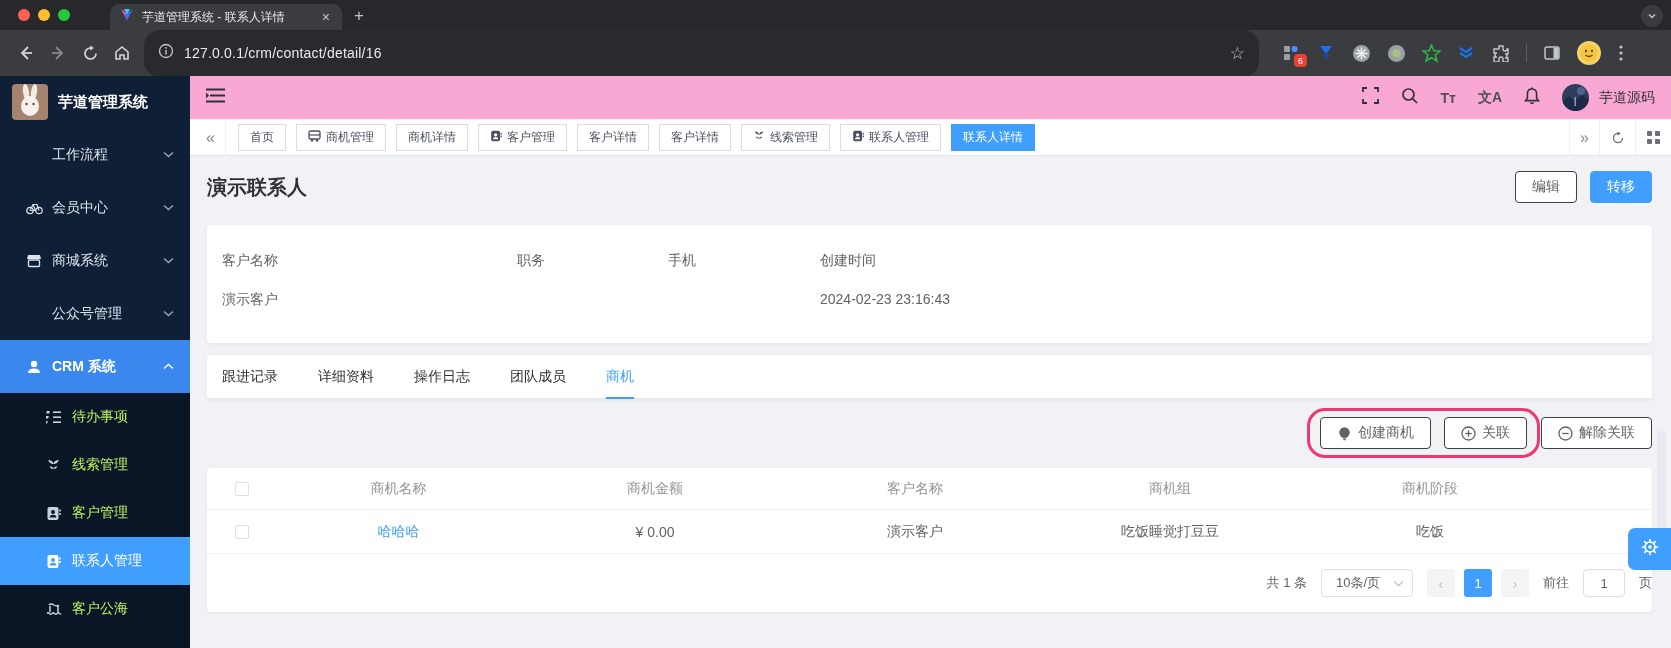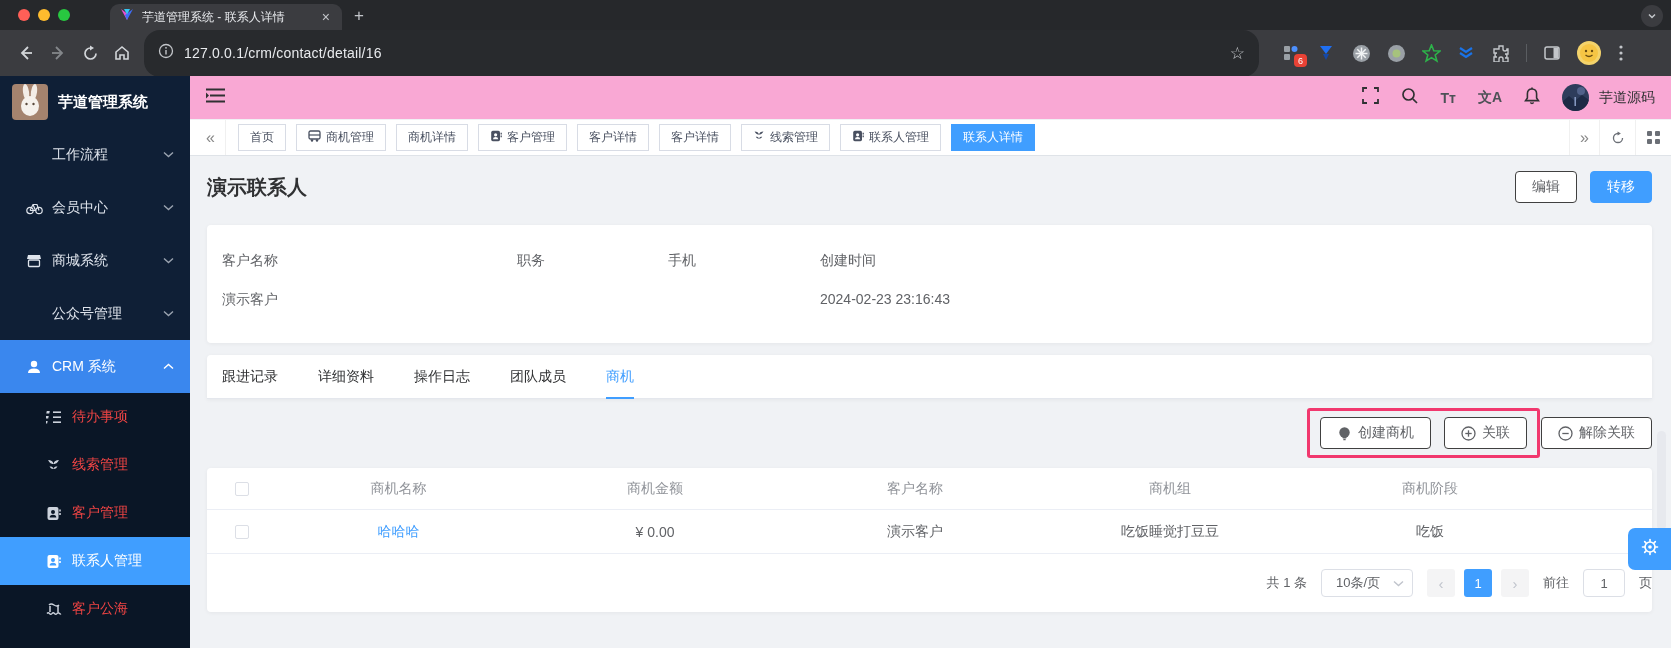--- a/index.html
+++ b/index.html
@@ -31,23 +31,23 @@
   
   .app { display:flex; height:572px; }
   .sidebar { width:190px; background:#0f1f36; color:#dfe4ec; flex:0 0 190px; display:flex; flex-direction:column; }
   .logo-row { height:52px; display:flex; align-items:center; gap:10px; padding:0 12px; }
   .logo-img { width:36px; height:36px; border-radius:4px; overflow:hidden; flex:0 0 36px; }
   .logo-title { font-size:15px; font-weight:bold; color:#fff; white-space:nowrap; }
   .mitem { height:53px; display:flex; align-items:center; font-size:14px; position:relative; padding-left:26px; cursor:pointer; }
   .mitem .mic { width:17px; margin-right:9px; display:flex; }
   .mitem.noicon { padding-left:52px; }
   .mitem .chev { position:absolute; right:16px; display:flex; }
-  .mitem.active-parent { background:#3a87ee; color:#fff; }
+  .mitem.active-parent { background:#3a87ee; color:#fff;font-weight:bold; }
   .submenu { background:#0a1626; }
-  .smitem { height:48px; display:flex; align-items:center; font-size:14px; padding-left:46px; color:#ef4444; cursor:pointer; }
+  .smitem { height:48px; display:flex; align-items:center; font-size:14px; padding-left:46px; color:#bef264; cursor:pointer; }
   .smitem .mic { width:17px; margin-right:9px; display:flex; }
   .smitem.active { background:#409eff; color:#fff; }
   .submenu-fill { flex:1; background:#0a1626; }
 
   .main { flex:1; display:flex; flex-direction:column; min-width:0; }
   .appheader { height:44px; background:#f9a8d4; display:flex; align-items:center; padding:16px 16px; border-bottom:1px solid #f0f1f4; }
   .hicons { margin-left:auto; display:flex; align-items:center; gap:22px; color:#4d5156; }
   .ticon { font-size:14px; color:#4d5156; font-weight:bold; }
   .avatar { width:27px; height:27px; border-radius:50%; overflow:hidden; }
   .uname { font-size:14px; color:#303133; margin-left:-12px; }
@@ -73,21 +73,21 @@
   .ilabel { font-size:14px; color:#606266; }
   .ivalue { font-size:14px; color:#606266; }
   .info-row.values { margin-top:21px; }
 
   .tabs-band { margin-top:12px; background:#fff; border-radius:4px 4px 0 0; height:44px; display:flex; align-items:center; gap:40px; padding:0 15px; border-bottom:1px solid #e4e7ed; box-shadow:0 1px 4px rgba(0,0,0,.05); }
   .ptab { font-size:14px; color:#303133; height:100%; display:flex; align-items:center; position:relative; cursor:pointer; }
   .ptab.active { color:#409eff; }
   .ptab.active::after { content:""; position:absolute; left:0; right:0; bottom:-1px; height:2px; background:#409eff; }
 
   .actions-row { display:flex; justify-content:flex-end; align-items:center; padding:9px 0 10px; }
-  .hl-box { border:3px solid #f1386e; border-radius:3px; padding:6px 10px; display:flex; gap:13px; }
+  .hl-box { border:3px solid #f1386e; border-radius:18px; padding:6px 10px; display:flex; gap:13px; }
   .unlink-btn { margin-left:1px; }
   .icn-circle { width:15px; height:15px; display:flex; }
 
   .table-card { background:#fff; border-radius:4px; box-shadow:0 1px 4px rgba(0,0,0,.05); }
   .trow { display:flex; align-items:center; }
   .thead { height:42px; border-bottom:1px solid #ebeef5; color:#909399; font-size:14px; }
   .tbody-row { height:44px; border-bottom:1px solid #ebeef5; color:#606266; font-size:14px; }
   .col-check { width:70px; display:flex; justify-content:center; }
   .checkbox { width:14px; height:14px; border:1px solid #dcdfe6; border-radius:2px; background:#fff; cursor:pointer; }
   .col { text-align:center; }

